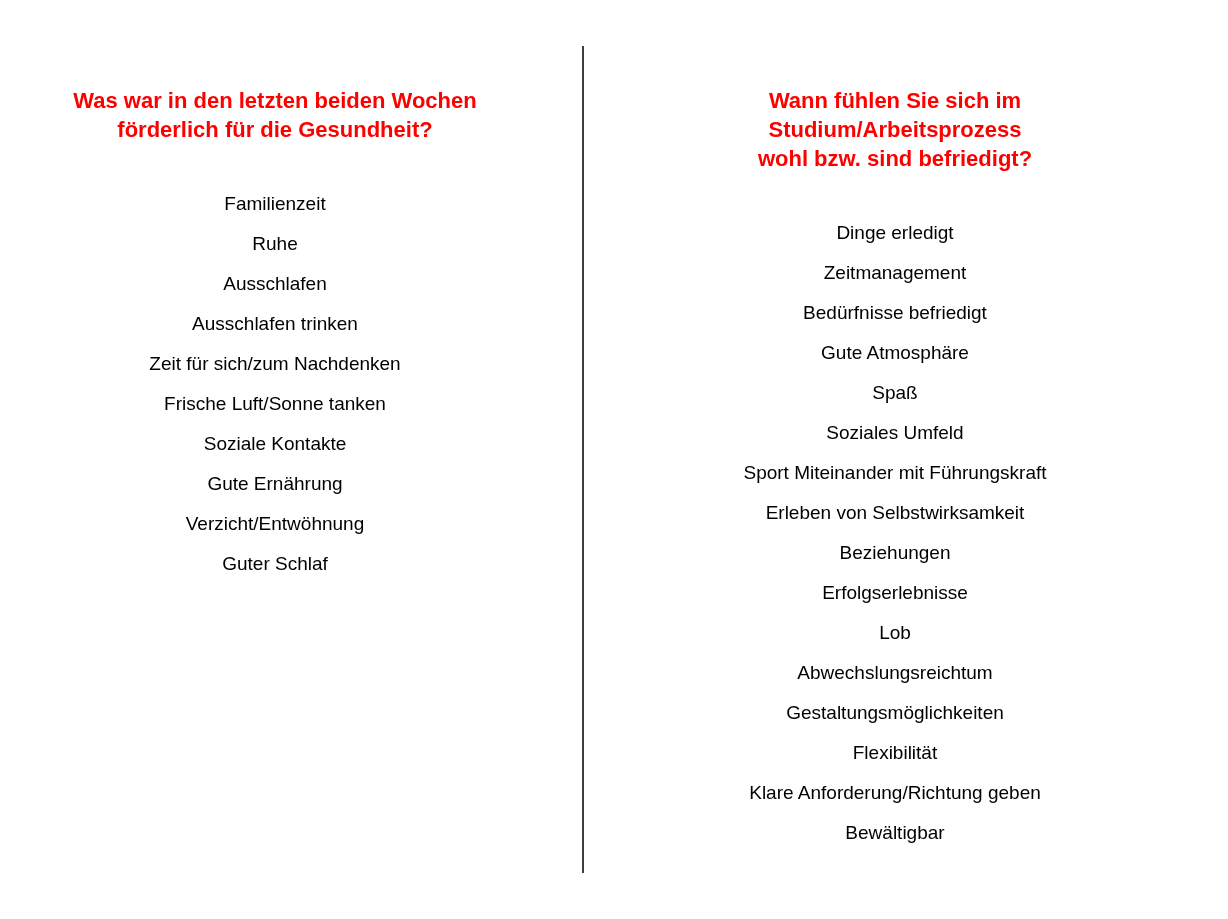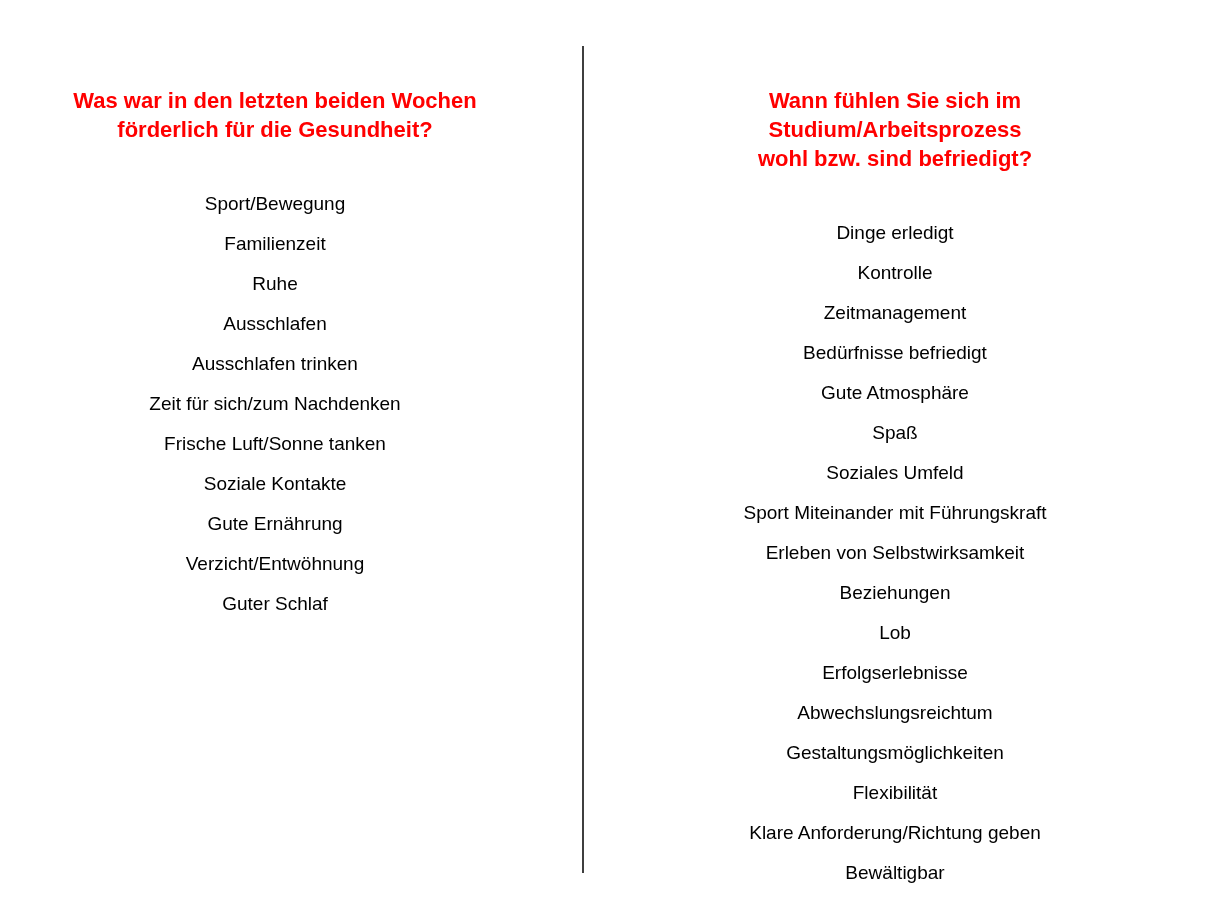--- a/index.html
+++ b/index.html
@@ -52,21 +52,20 @@
 
   <div class="divider"></div>
 
   <section class="col col-left">
     <h2 class="heading">
       <span>Was war in den letzten beiden Wochen</span><br>
       <span>förderlich für die Gesundheit?</span>
     </h2>
     <div class="items">
 
-        <div class="item">Sport/Bewegung</div>
 
         <div class="item">Familienzeit</div>
 
         <div class="item">Ruhe</div>
 
         <div class="item">Ausschlafen</div>
 
         <div class="item">Ausschlafen trinken</div>
 
         <div class="item">Zeit für sich/zum Nachdenken</div>
@@ -85,41 +84,40 @@
 
   <section class="col col-right">
     <h2 class="heading">
       <span>Wann fühlen Sie sich im Studium/Arbeitsprozess</span><br>
       <span>wohl bzw. sind befriedigt?</span>
     </h2>
     <div class="items">
 
         <div class="item">Dinge erledigt</div>
 
-        <div class="item">Kontrolle</div>
 
         <div class="item">Zeitmanagement</div>
 
         <div class="item">Bedürfnisse befriedigt</div>
 
         <div class="item">Gute Atmosphäre</div>
 
         <div class="item">Spaß</div>
 
         <div class="item">Soziales Umfeld</div>
 
         <div class="item">Sport Miteinander mit Führungskraft</div>
 
         <div class="item">Erleben von Selbstwirksamkeit</div>
 
         <div class="item">Beziehungen</div>
 
+        <div class="item">Erfolgserlebnisse</div>
+
         <div class="item">Lob</div>
-
-        <div class="item">Erfolgserlebnisse</div>
 
         <div class="item">Abwechslungsreichtum</div>
 
         <div class="item">Gestaltungsmöglichkeiten</div>
 
         <div class="item">Flexibilität</div>
 
         <div class="item">Klare Anforderung/Richtung geben</div>
 
         <div class="item">Bewältigbar</div>

